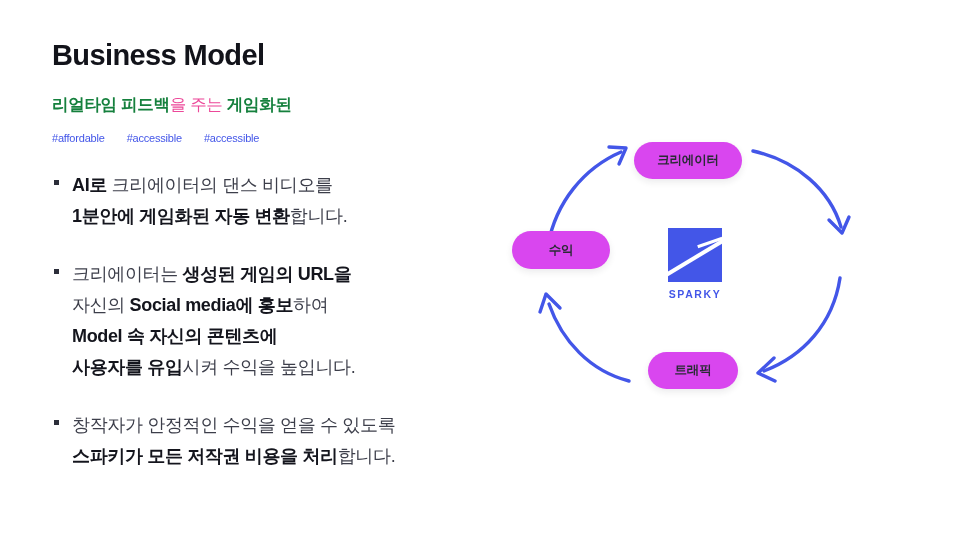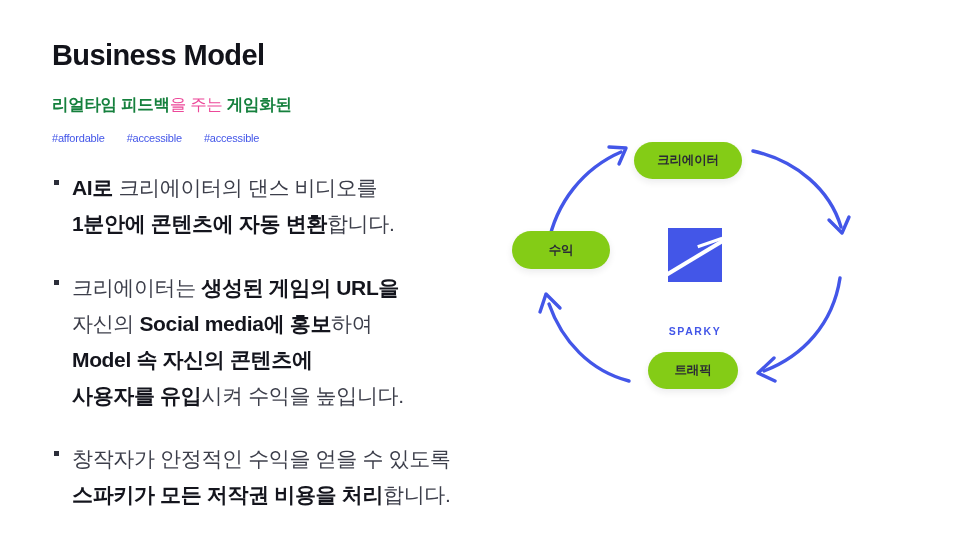--- a/index.html
+++ b/index.html
@@ -68,21 +68,21 @@
 
   .bullet-list {
     list-style: none;
     margin: 0;
     padding: 0;
   }
   .bullet-item {
     position: relative;
     padding-left: 20px;
     margin-bottom: 27px;
-    font-size: 21px;
+    font-size: 18px;
     line-height: 1.72;
     letter-spacing: -0.35px;
     color: #2c2e3a;
   }
   .bullet-item:last-child { margin-bottom: 10px; }
   .bullet-marker {
     position: absolute;
     left: 2px;
     top: 10px;
     width: 5px;
@@ -103,21 +103,21 @@
   }
   .diagram svg.arcs {
     position: absolute;
     left: 0; top: 0;
     width: 450px;
     height: 290px;
     overflow: visible;
   }
   .node {
     position: absolute;
-    background: #84cc16;
+    background: #d946ef;
     border-radius: 999px;
     font-size: 12.5px;
     font-weight: 700;
     color: #2a2b35;
     letter-spacing: -0.2px;
     display: flex;
     align-items: center;
     justify-content: center;
     box-shadow: 0 3px 7px rgba(30,32,45,0.09);
     white-space: nowrap;
@@ -141,21 +141,20 @@
   }
 
   .logo-wrap {
     position: absolute;
     left: 172px;
     top: 100px;
     width: 62px;
     display: flex;
     flex-direction: column;
     align-items: center;
-    gap: 37px;
   }
   .logo-mark {
     position: relative;
     width: 54px;
     height: 54px;
     background: #4356e8;
     overflow: hidden;
   }
   .logo-mark .slash-main {
     position: absolute;
@@ -201,21 +200,21 @@
     <div class="hashtags">
       <span class="hashtag">#affordable</span>
       <span class="hashtag">#accessible</span>
       <span class="hashtag">#accessible</span>
     </div>
 
     <ul class="bullet-list" id="bullet-list">
         <li class="bullet-item">
           <span class="bullet-marker"></span>
           <span class="bullet-line"><span class="b">AI로</span><span class="n"> 크리에이터의 댄스 비디오를</span></span>
-          <span class="bullet-line"><span class="b">1분안에 콘텐츠에 자동 변환</span><span class="n">합니다.</span></span>
+          <span class="bullet-line"><span class="b">1분안에 게임화된 자동 변환</span><span class="n">합니다.</span></span>
         </li>
         <li class="bullet-item">
           <span class="bullet-marker"></span>
           <span class="bullet-line"><span class="n">크리에이터는 </span><span class="b">생성된 게임의 URL을</span></span>
           <span class="bullet-line"><span class="n">자신의 </span><span class="b">Social media에 홍보</span><span class="n">하여</span></span>
           <span class="bullet-line"><span class="b">Model 속 자신의 콘텐츠에</span></span>
           <span class="bullet-line"><span class="b">사용자를 유입</span><span class="n">시켜 수익을 높입니다.</span></span>
         </li>
         <li class="bullet-item">
           <span class="bullet-marker"></span>

